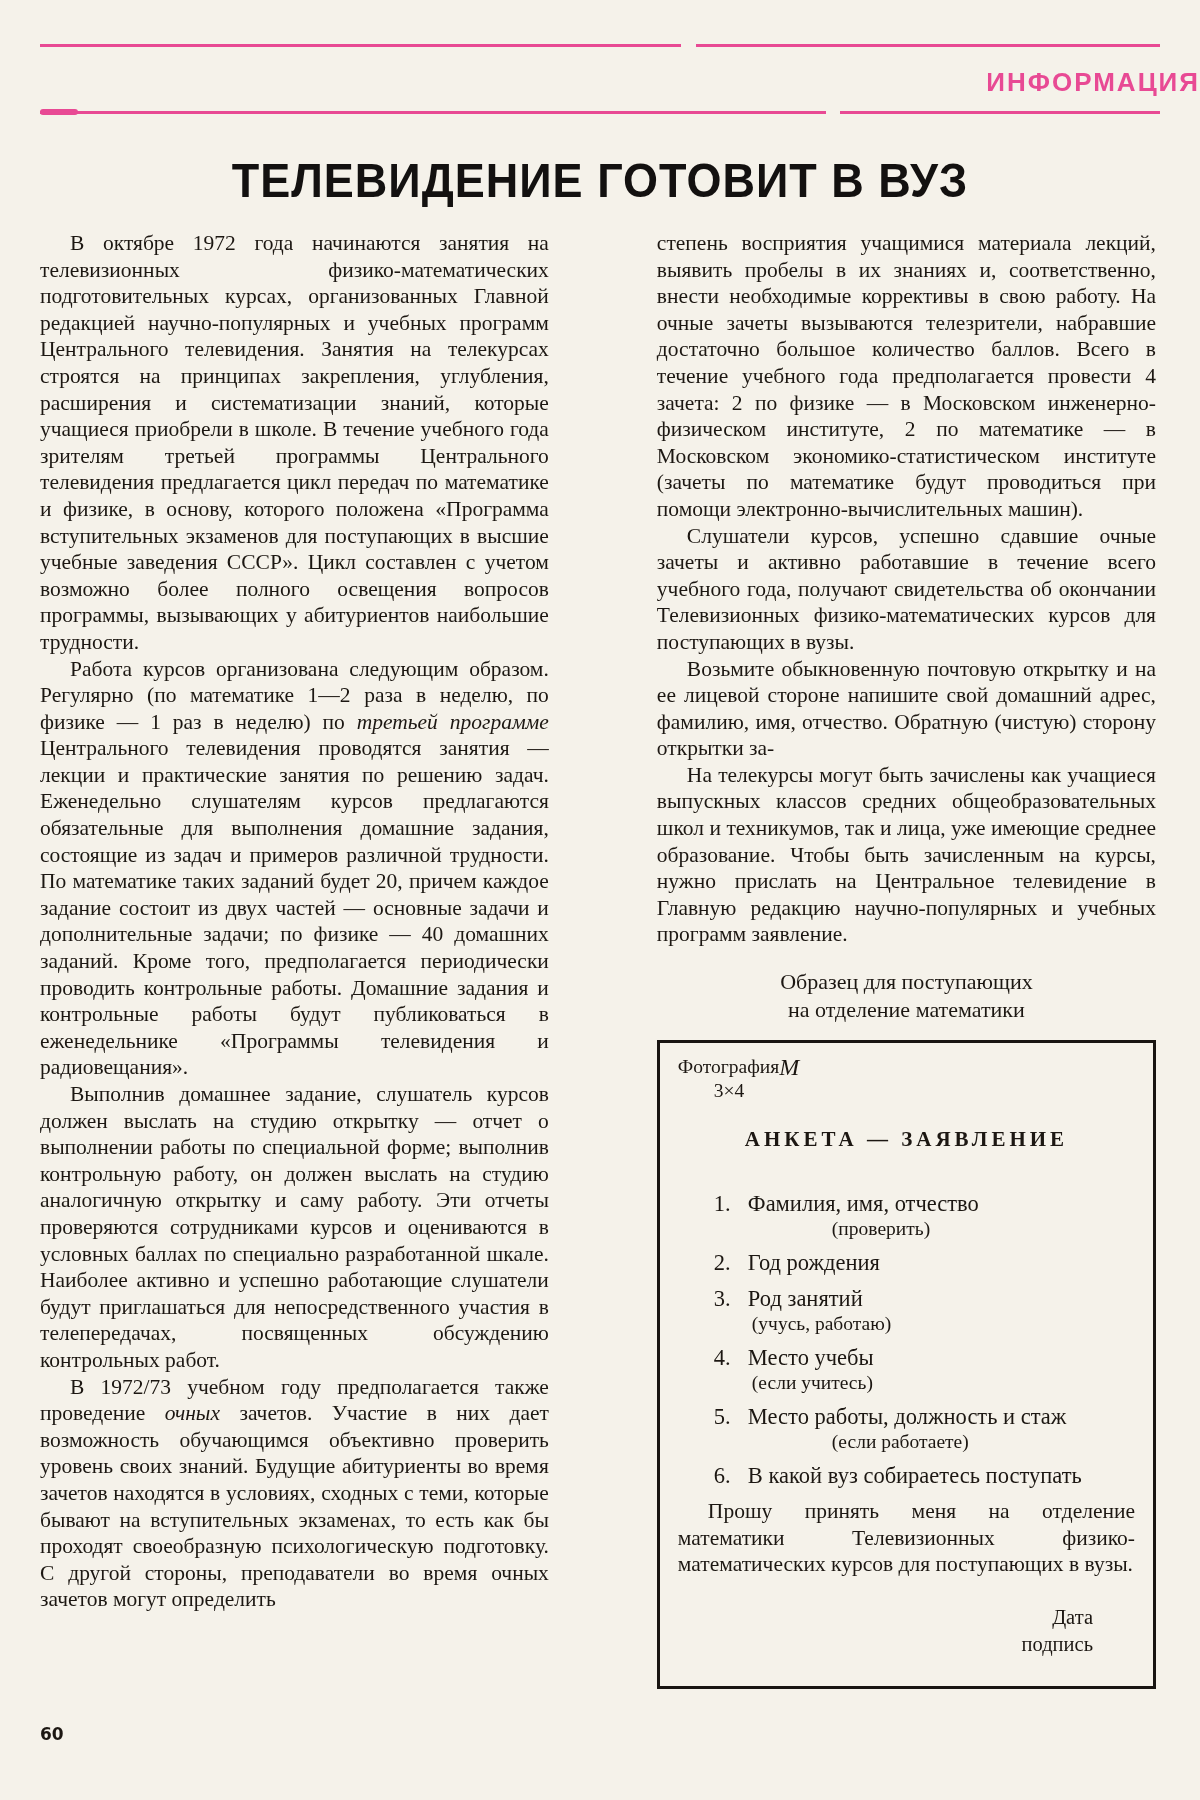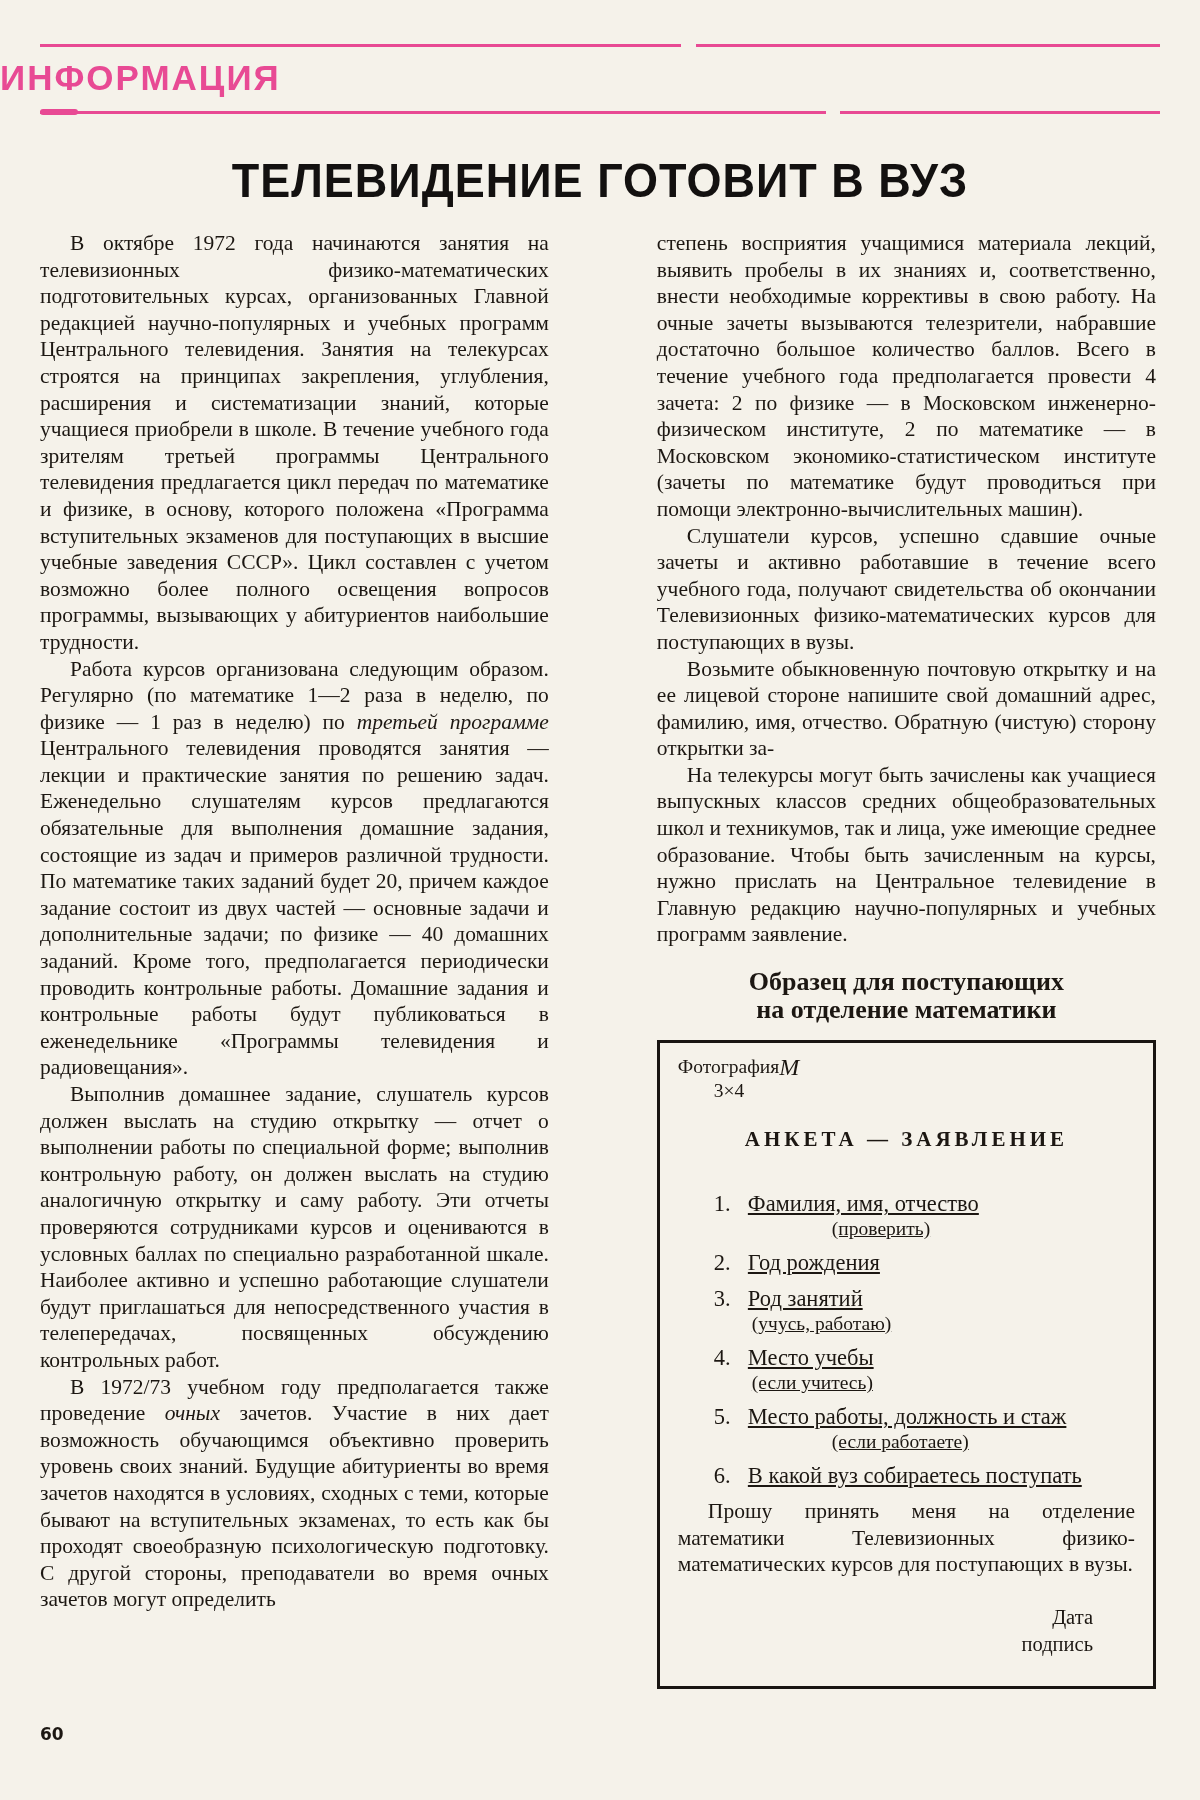--- a/index.html
+++ b/index.html
@@ -31,24 +31,24 @@
     background:linear-gradient(to right,
       var(--accent) 0, var(--accent) 70.2%,
       transparent 70.2%, transparent 71.4%,
       var(--accent) 71.4%, var(--accent) 100%);
   }
   .rule-bottom::before{
     content:"";position:absolute;left:0;top:-2px;width:38px;height:6px;
     background:var(--accent);border-radius:3px;
   }
   .section-label{
-    position:absolute;top:58px;left:0;width:100%;
-    text-align:left;
+    position:absolute;top:67px;left:0;width:100%;
+    text-align:right;
     font-family:"Liberation Sans", sans-serif;
-    font-weight:700;font-size:35px;letter-spacing:2px;
+    font-weight:700;font-size:26px;letter-spacing:2px;
     color:var(--accent);
   }
   .article-title{
     position:absolute;top:153px;left:0;width:100%;margin:0;
     text-align:center;
     font-family:"Liberation Sans", sans-serif;
     font-weight:700;font-size:45px;letter-spacing:1px;
     transform:scaleY(1.08);transform-origin:top center;
     color:#131110;
   }
@@ -64,22 +64,22 @@
     font-size:21.5px;line-height:26.6px;
     text-align:justify;
     hyphens:auto;
   }
   .indent{text-indent:30px;}
   .noindent{text-indent:0;}
   .ital{font-style:italic;}
   
   .sample-heading{
     margin-top:20px;margin-bottom:16px;
-    text-align:center;font-weight:700;
-    font-size:26px;line-height:28px;
+    text-align:center;font-weight:400;
+    font-size:22px;line-height:28px;
   }
   
   .form-box{
     border:3px solid #191512;
     box-sizing:border-box;
     padding:12px 18px 28px 18px;
     min-height:600px;
     background:var(--paper);
   }
   .form-top{
@@ -88,21 +88,21 @@
   }
   .photo-size{margin-left:36px;}
   .corner-letter{font-style:italic;font-size:24px;margin-right:6px;line-height:24px;}
   .form-title{
     text-align:center;font-weight:700;
     font-size:21px;letter-spacing:4px;
     margin-top:24px;
   }
   .form-items{
     list-style:none;margin:38px 0 0 0;padding:0 0 0 36px;
-    font-size:22.5px;line-height:27px;text-decoration:underline;
+    font-size:22.5px;line-height:27px;
   }
   .form-item{margin-bottom:9px;}
   .num{display:inline-block;width:34px;}
   .note{font-size:19.5px;line-height:22px;margin-top:1px;}
   .note-near{margin-left:38px;}
   .note-far{margin-left:118px;}
   .statement{
     margin:48px 0 0 0;
     font-size:21.5px;line-height:27px;
     text-align:justify;text-indent:30px;

